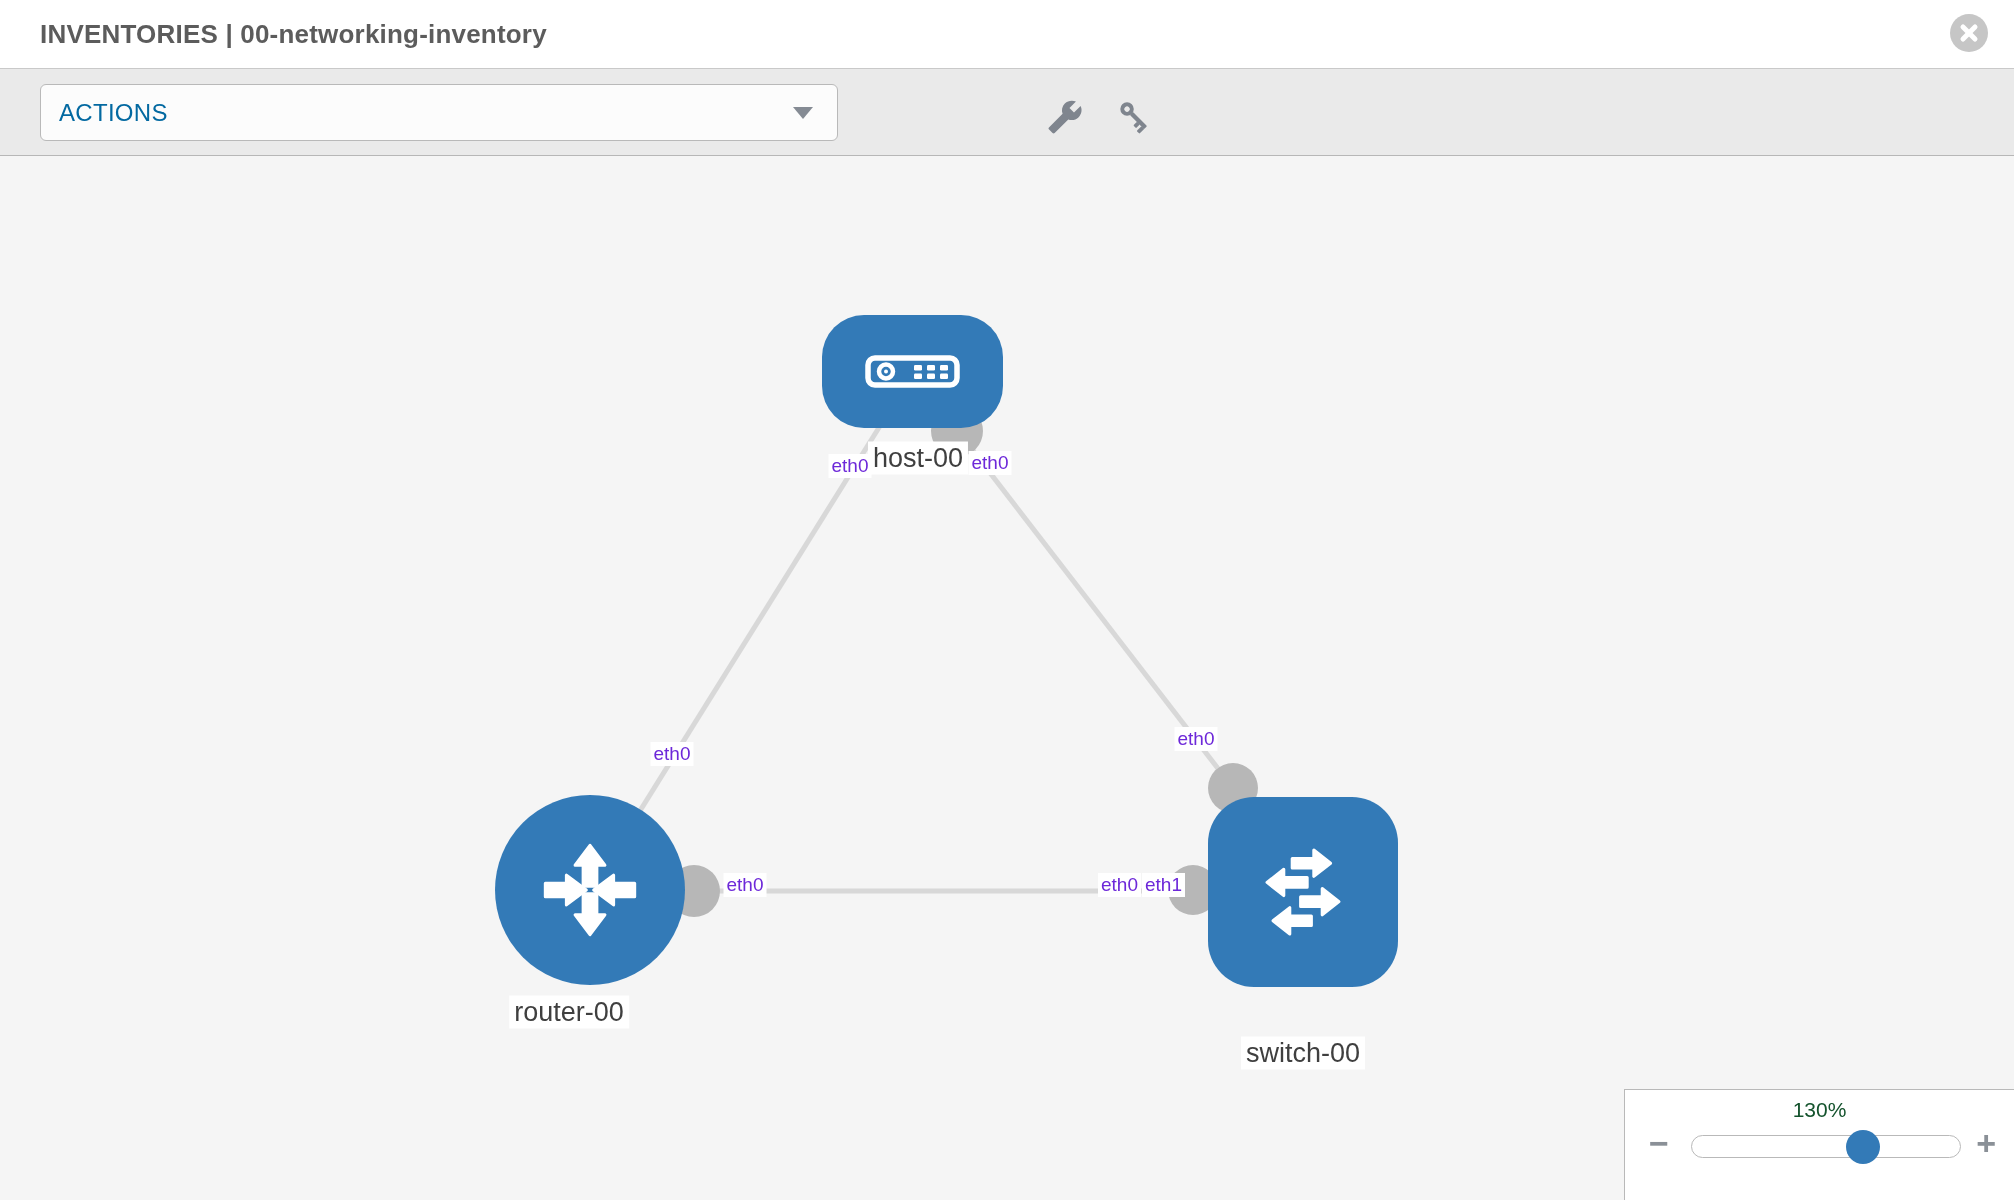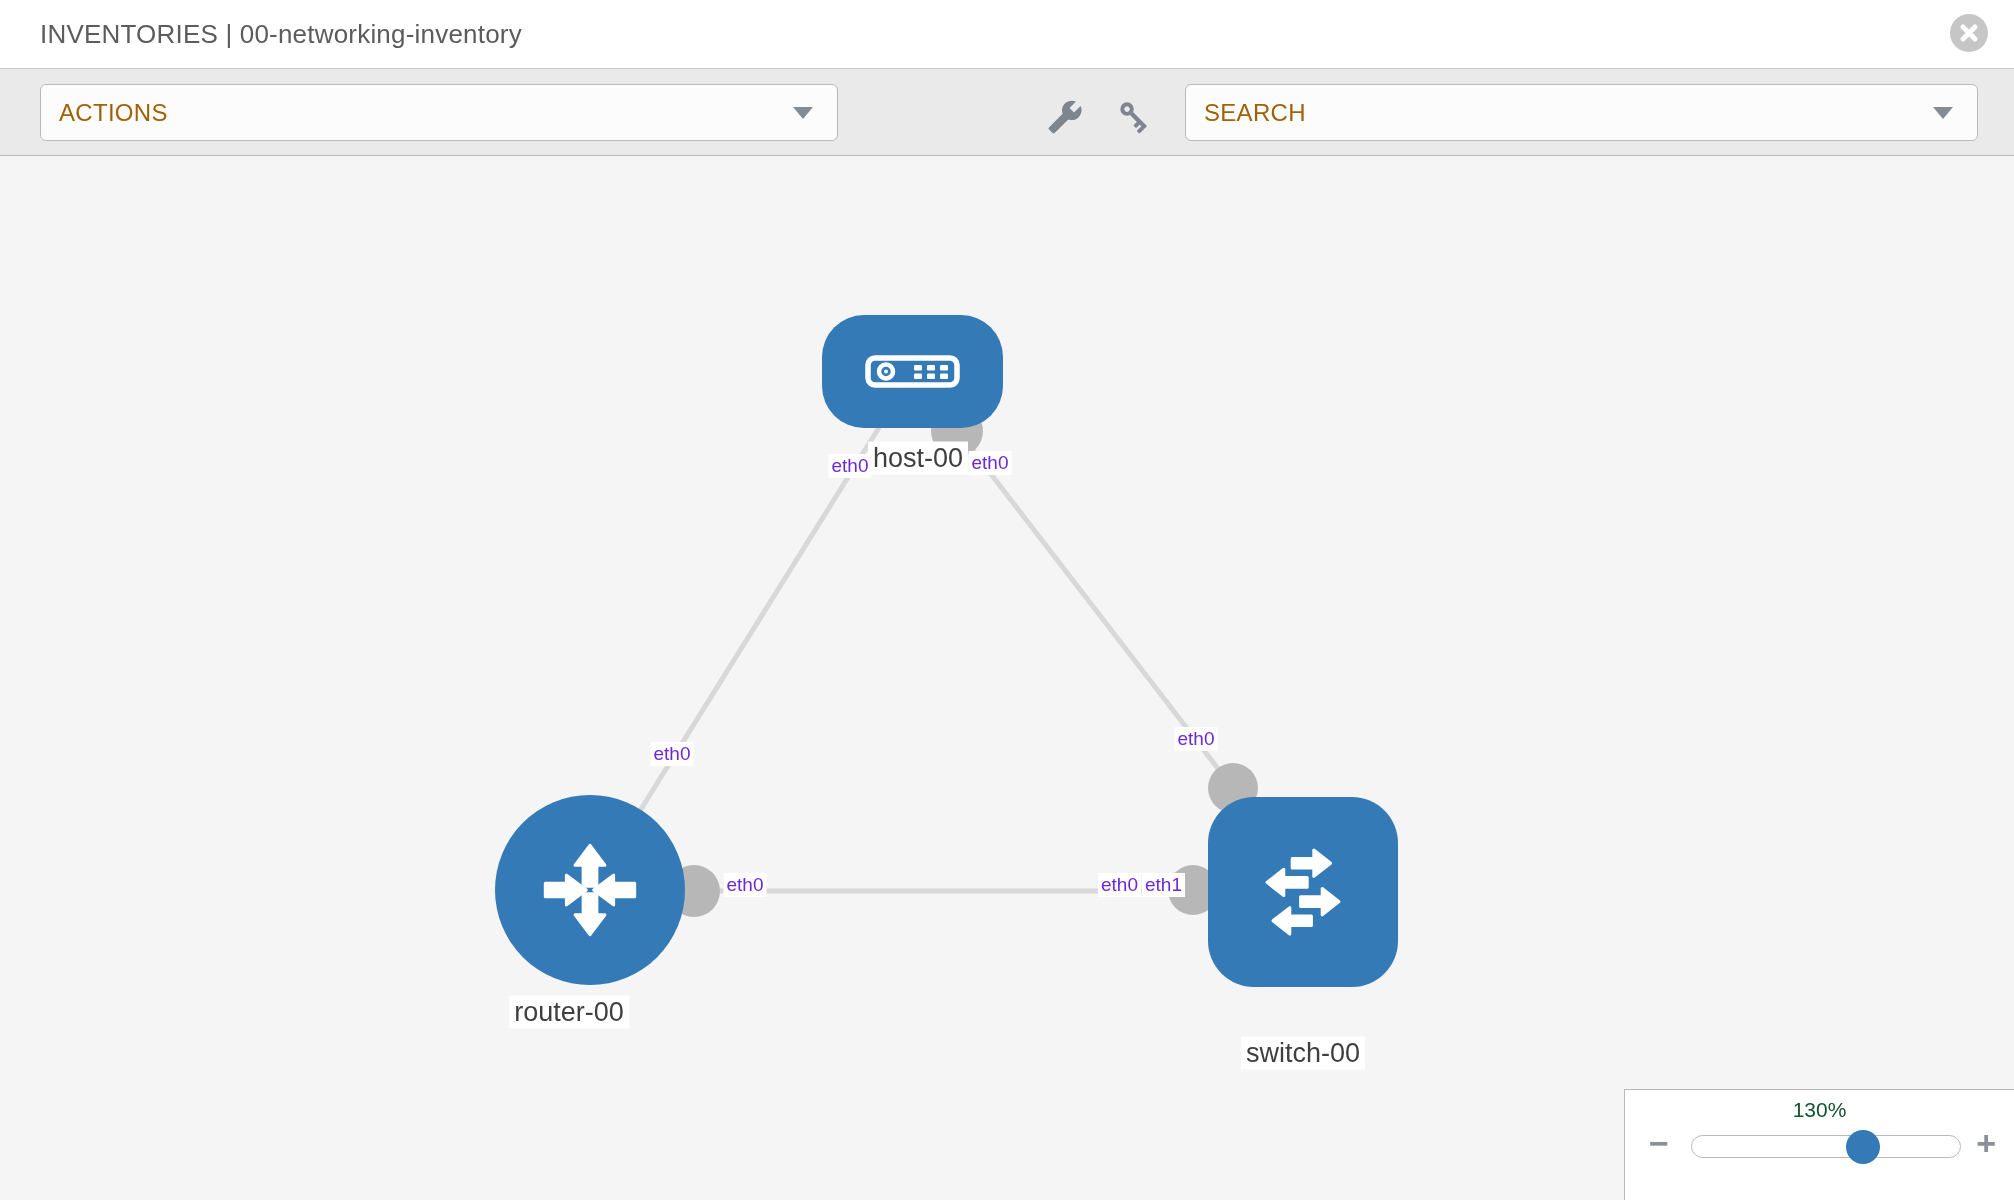--- a/index.html
+++ b/index.html
@@ -9,40 +9,40 @@
     background: #ffffff; overflow: hidden; position: relative;
   }
 
   
   .header {
     position: absolute; left: 0; top: 0; width: 2014px; height: 68px;
     background: #ffffff;
   }
   .page-title {
     position: absolute; left: 40px; top: 0; line-height: 68px;
-    font-size: 26px; font-weight: 400; color: #5c5c5c; letter-spacing: 0.2px;
+    font-size: 26px; font-weight: 700; color: #5c5c5c; letter-spacing: 0.2px;
   }
   .close-btn {
     position: absolute; right: 26px; top: 14px; width: 38px; height: 38px;
     border-radius: 50%; background: #c6c6c6; cursor: pointer;
     display: flex; align-items: center; justify-content: center;
   }
 
   
   .toolbar {
     position: absolute; left: 0; top: 68px; width: 2014px; height: 88px;
     background: #eaeaea; border-top: 1px solid #c9c9c9; border-bottom: 1px solid #b7b7b7;
   }
   .dropdown {
     position: absolute; top: 15px; height: 57px; background: #fcfcfc;
     border: 1px solid #b9b9b9; border-radius: 6px; cursor: pointer;
     display: flex; align-items: center; padding: 0 24px 0 18px;
   }
   .dropdown .dd-label {
-    font-size: 24px; color: #a16207; flex: 1; letter-spacing: 0.3px;
+    font-size: 24px; color: #0369a1; flex: 1; letter-spacing: 0.3px;
   }
   .caret {
     width: 0; height: 0; border-left: 10px solid transparent;
     border-right: 10px solid transparent; border-top: 12px solid #858b94;
   }
   .dd-actions { left: 40px; width: 798px; }
   .dd-search  { left: 1185px; width: 793px; }
   .tool-icon-btn {
     position: absolute; top: 96px; width: 40px; height: 40px; cursor: pointer;
     display: flex; align-items: center; justify-content: center;
@@ -143,24 +143,20 @@
     <svg width="36" height="36" viewBox="0 0 24 24">
       <g transform="rotate(45 12 12)" fill="#7f858e">
         <path fill-rule="evenodd" d="M4.5 7.5a4.5 4.5 0 1 0 0 9 4.5 4.5 0 0 0 0-9zm0 2.7a1.8 1.8 0 1 1 0 3.6 1.8 1.8 0 0 1 0-3.6z"></path>
         <rect x="8.6" y="10.6" width="13.4" height="2.9" rx="0.6"></rect>
         <rect x="15.2" y="13.2" width="2.6" height="3.6" rx="0.6"></rect>
         <rect x="19.4" y="13.2" width="2.6" height="4.6" rx="0.6"></rect>
       </g>
     </svg>
   </div>
 
-  <div class="dropdown dd-search">
-    <span class="dd-label">SEARCH</span>
-    <span class="caret"></span>
-  </div>
 </div>
 
 <div class="canvas">
 
   <svg class="links-svg" width="2014" height="1044" viewBox="0 0 2014 1044">
 
     <line x1="913" y1="217" x2="590" y2="735" stroke="#d8d8d8" stroke-width="5"></line>
     <line x1="913" y1="217" x2="1233" y2="632" stroke="#d8d8d8" stroke-width="5"></line>
     <line x1="590" y1="735" x2="1303" y2="735" stroke="#d8d8d8" stroke-width="5"></line>
 

